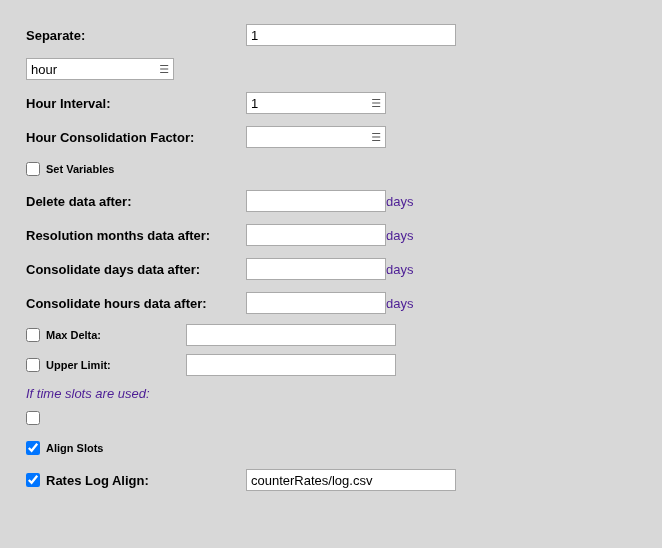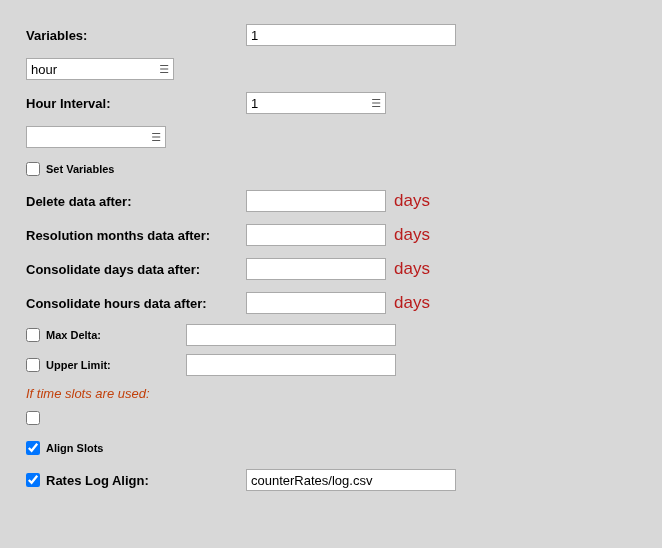--- a/index.html
+++ b/index.html
@@ -64,63 +64,63 @@
     .select-hour-consolidation {
       width: 140px;
     }
     .input-days {
       width: 140px;
     }
     .input-delta {
       width: 210px;
     }
     .days-label {
-      margin-left: 8px;
-      font-size: 17px;
-      color: #b91c1c;
+      margin-left: 0;
+      font-size: 13px;
+      color: #4c1d95;
       font-weight: normal;
     }
     .checkbox-row {
       display: flex;
       align-items: center;
       margin-bottom: 8px;
       min-height: 22px;
     }
     .checkbox-row input[type="checkbox"] {
       margin-right: 6px;
       width: 14px;
       height: 14px;
     }
     .checkbox-label-bold {
       font-size: 11px;
       font-weight: bold;
       color: #000;
     }
     .if-timeslots {
       font-size: 13px;
-      color: #c2410c;
+      color: #4c1d95;
       margin-bottom: 6px;
       font-style: italic;
     }
     .rates-log-input {
       width: 210px;
       border: 2px solid #4a90d9;
     }
     .row-label-area {
       min-width: 220px;
     }
   </style>
 </head>
 <body>
 
 <div class="form-container">
 
   <div class="form-row">
     <div class="row-label-area">
-      <span class="form-label">Variables:</span>
+      <span class="form-label">Separate:</span>
     </div>
     <input type="text" class="input-decimals" value="1" style="">
   </div>
 
   <div class="form-row">
     <div class="select-like select-resolution">
       <span>hour</span>
       <span class="select-icon">☰</span>
     </div>
   </div>
@@ -129,20 +129,23 @@
     <div class="row-label-area">
       <span class="form-label">Hour Interval:</span>
     </div>
     <div class="select-like select-hour-interval">
       <span>1</span>
       <span class="select-icon">☰</span>
     </div>
   </div>
 
   <div class="form-row">
+    <div class="row-label-area">
+      <span class="form-label">Hour Consolidation Factor:</span>
+    </div>
     <div class="select-like select-hour-consolidation">
       <span></span>
       <span class="select-icon">☰</span>
     </div>
   </div>
 
   <div class="checkbox-row">
     <input type="checkbox" style="">
     <span class="checkbox-label-bold">Set Variables</span>
   </div>

